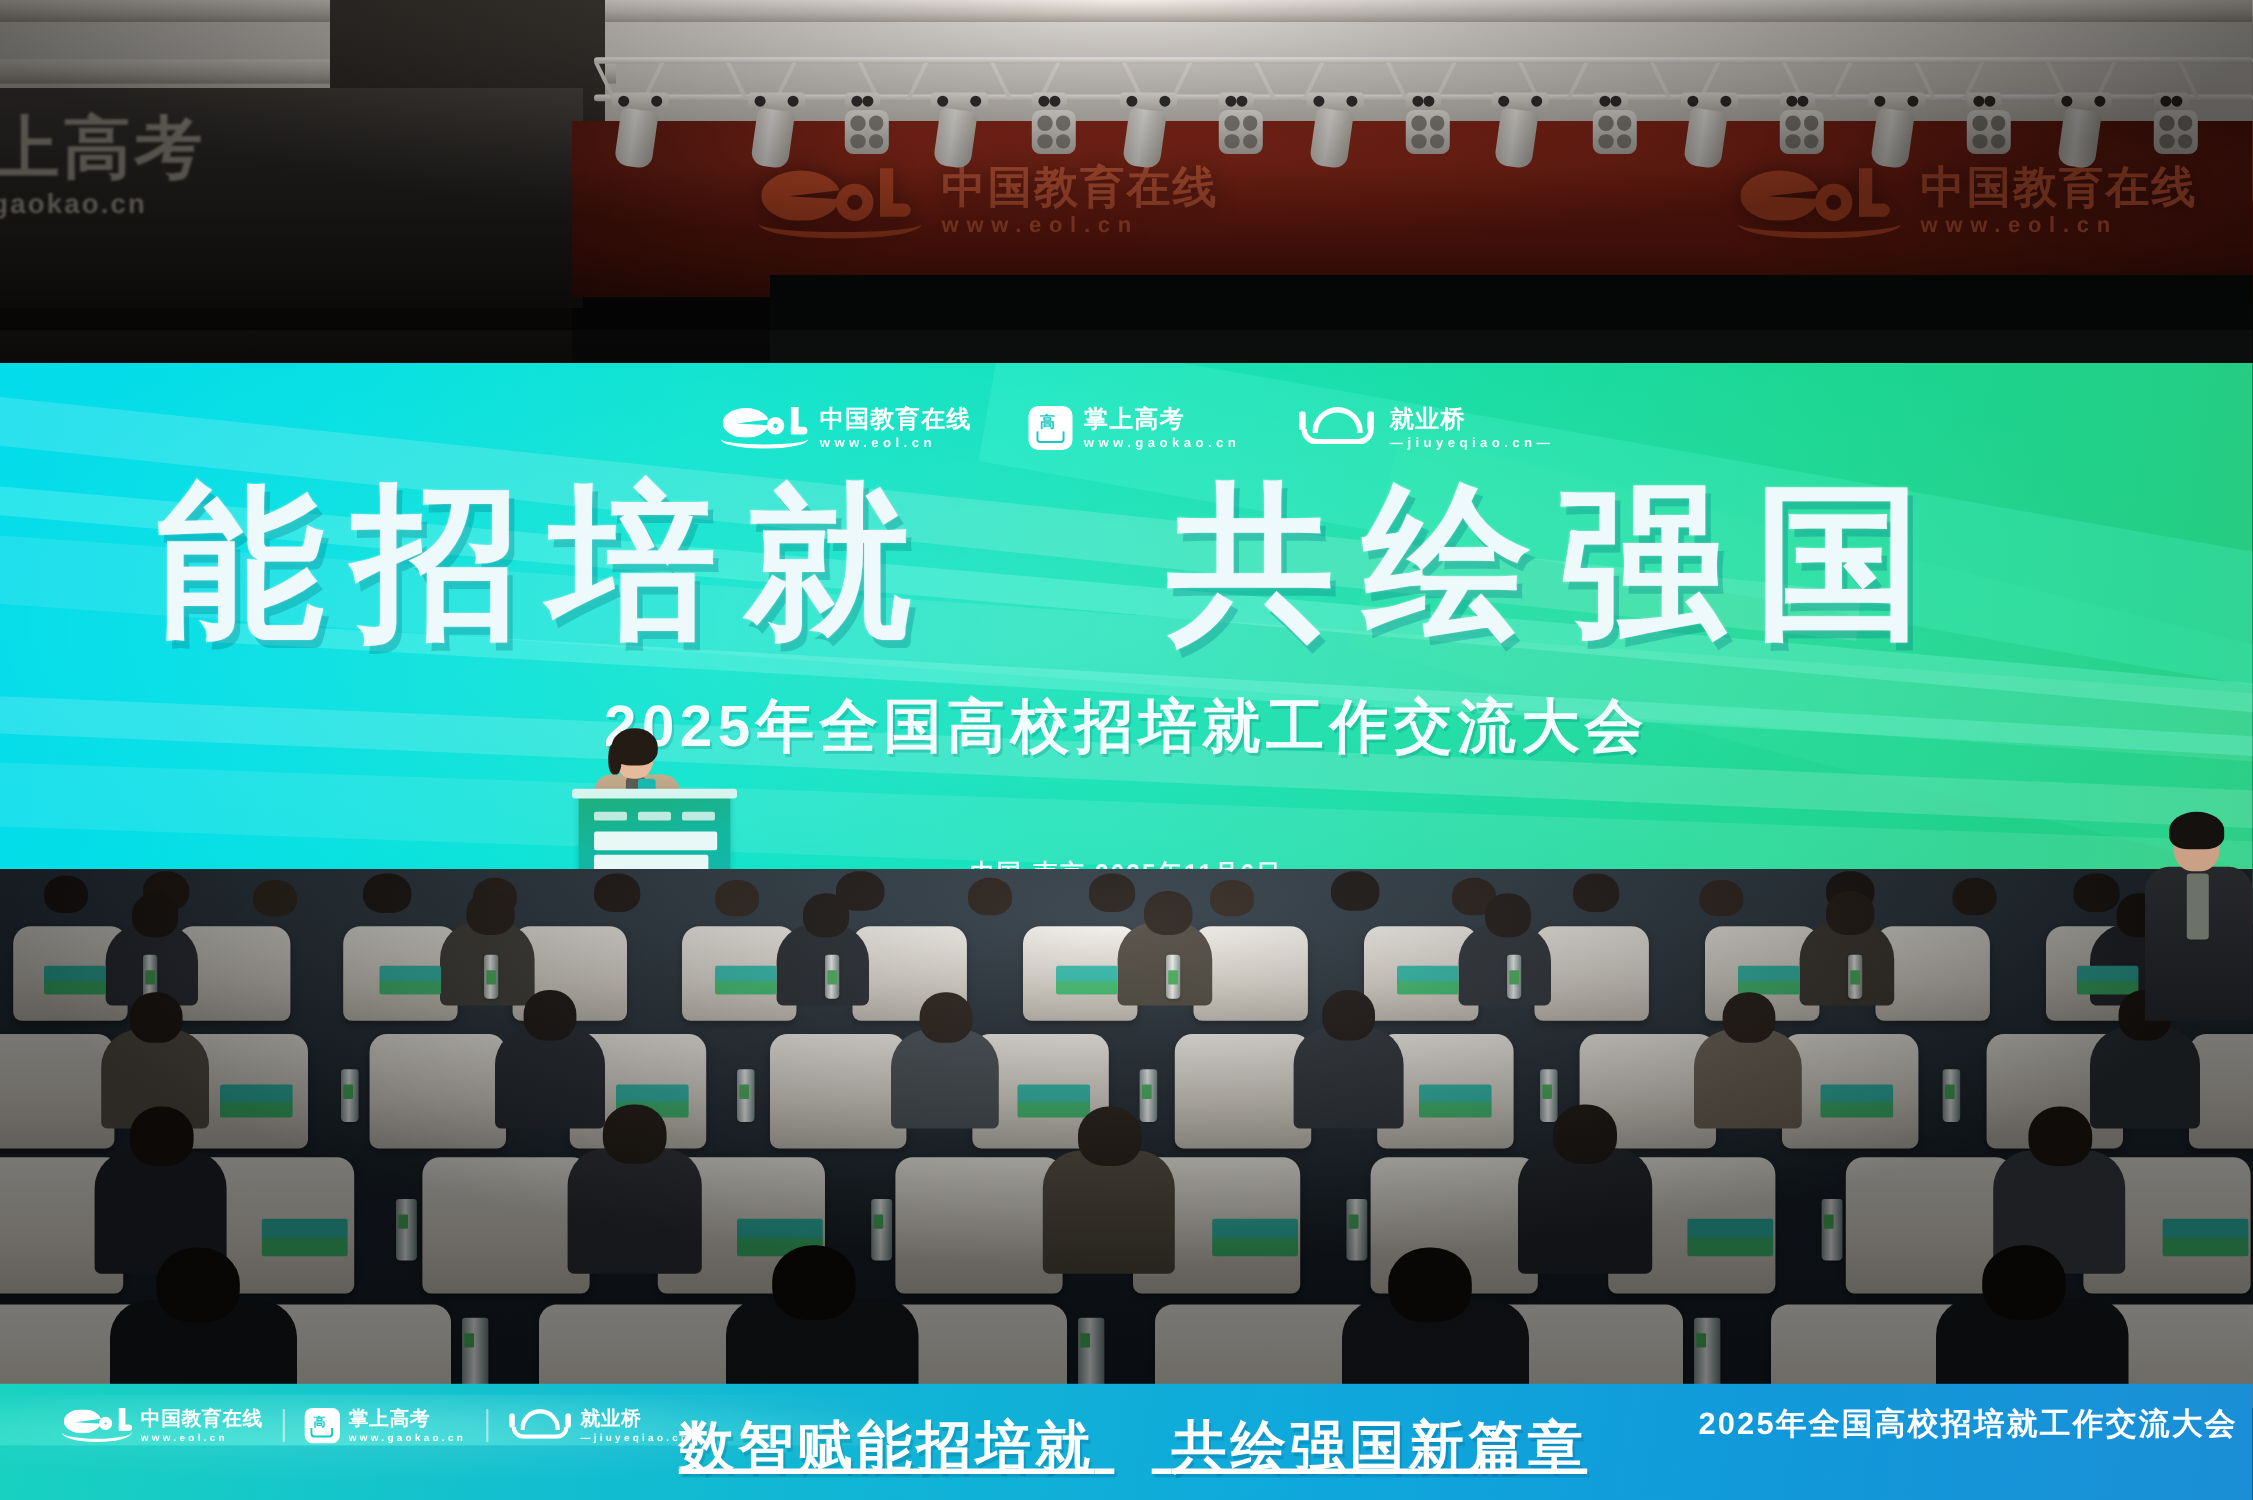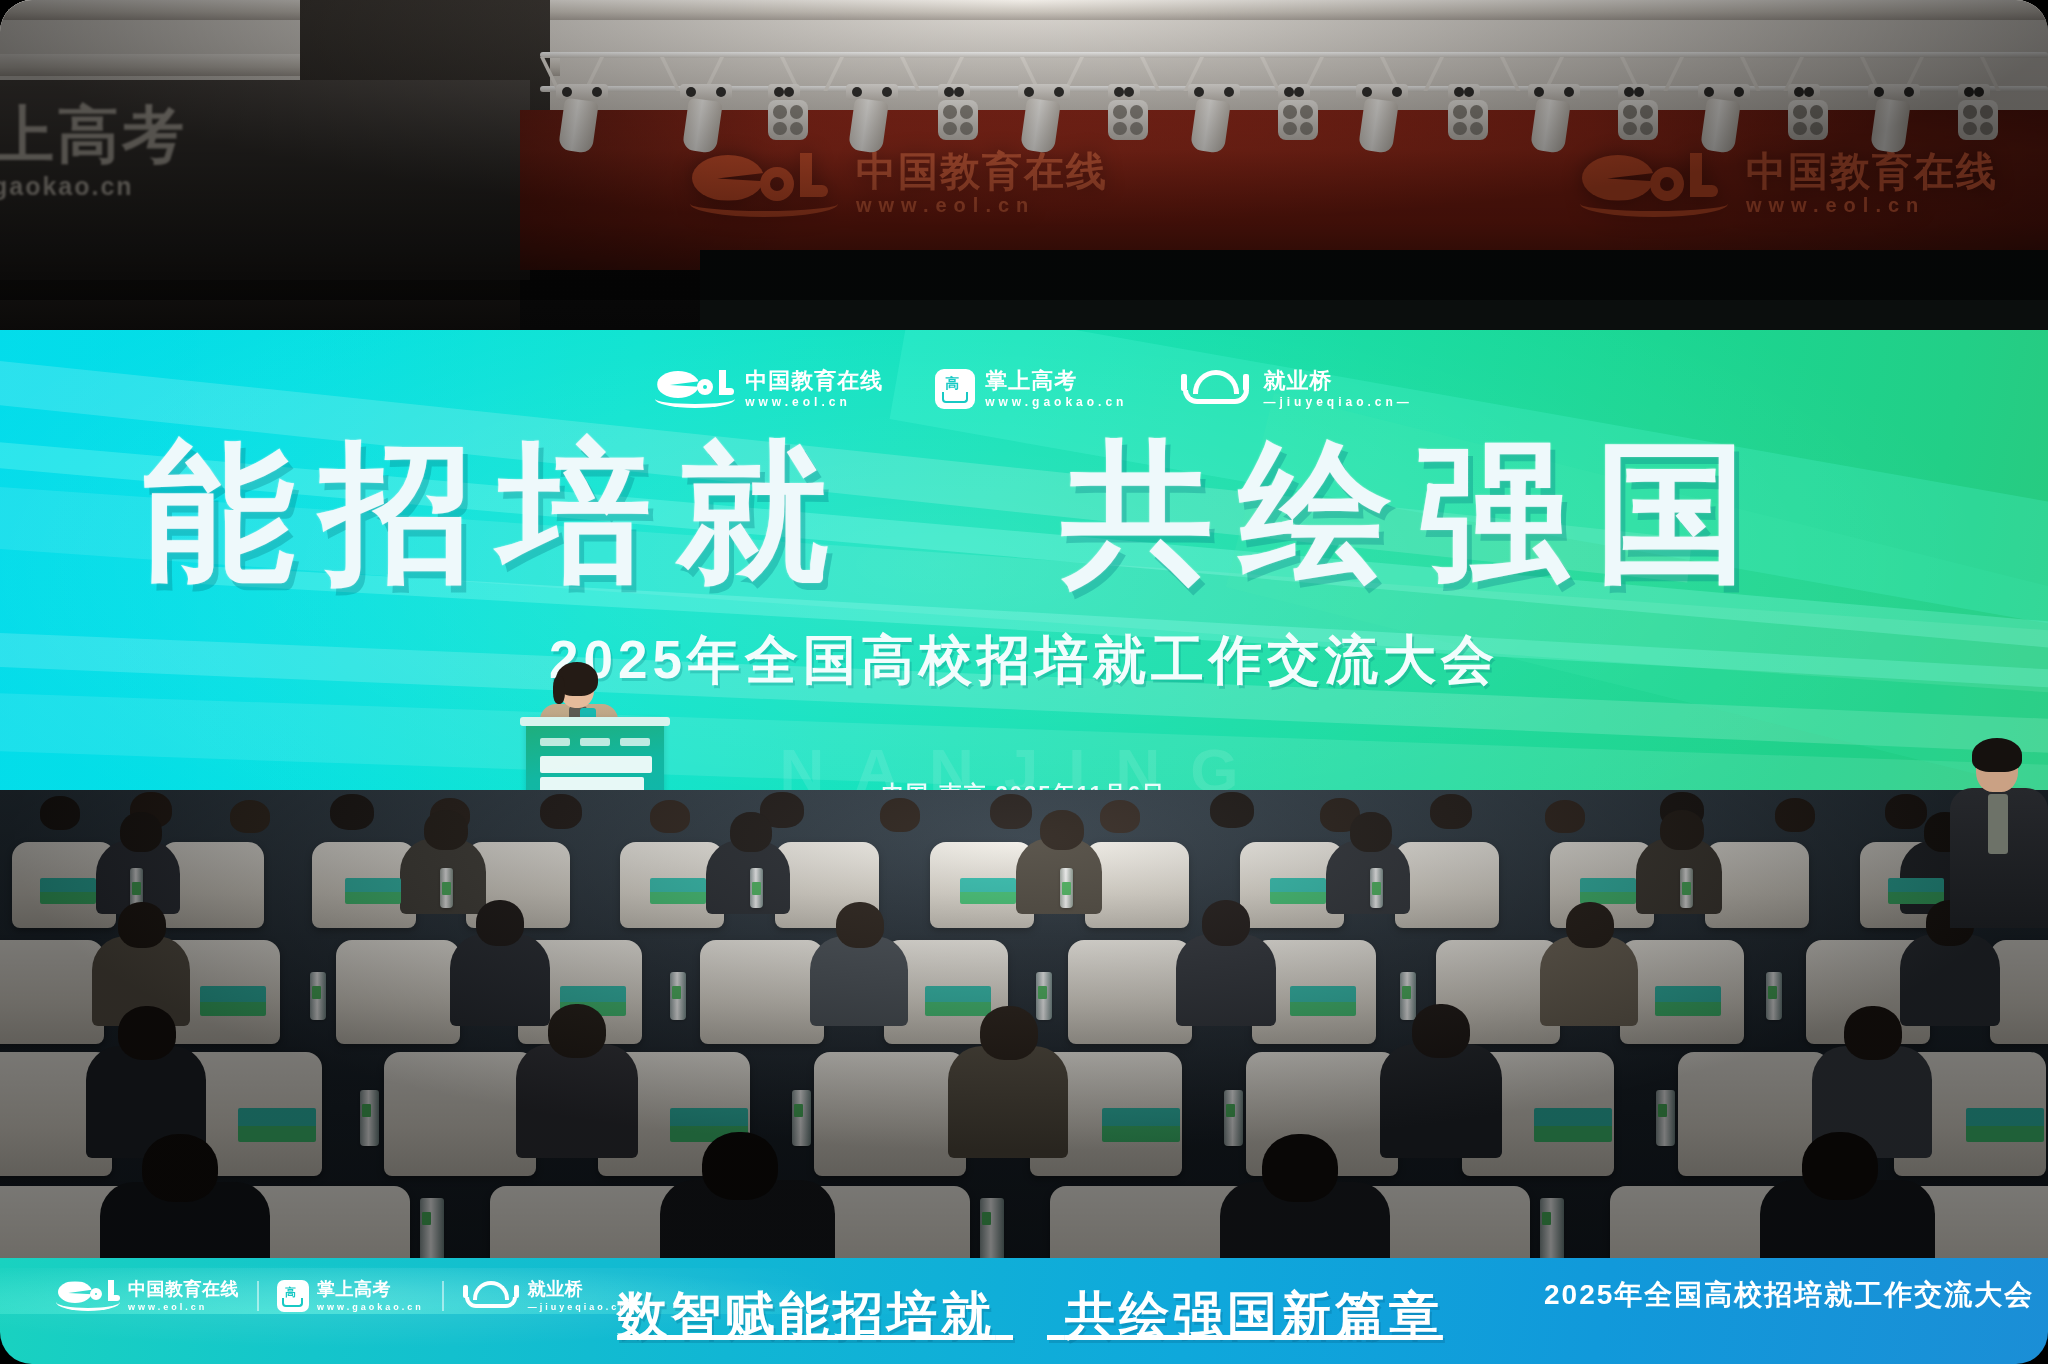--- a/index.html
+++ b/index.html
@@ -1,19 +1,19 @@
 <!DOCTYPE html>
 <html><head>
 <meta charset="utf-8">
 <style>
   * { margin:0; padding:0; box-sizing:border-box; }
   html,body { width:2048px; height:1364px; overflow:hidden;
     font-family:"Liberation Sans","DejaVu Sans",sans-serif; background:#000; }
 
-  #stage { position:relative; width:2048px; height:1364px; overflow:hidden;border-radius:32px; }
+  #stage { position:relative; width:2048px; height:1364px; overflow:hidden; }
 
   
   .ceiling { position:absolute; left:0; top:0; width:2048px; height:330px;
     background:linear-gradient(180deg,#dedad4 0%,#d6d1ca 22%,#cdc7bf 40%,#bdb6ad 55%,#0d0d0d 56%,#070707 100%); }
   .ceil-panel-l { position:absolute; left:0; top:0; width:300px; height:250px;
     background:linear-gradient(180deg,#e3dfd9,#c9c3ba 70%, #b4ada3); }
   .ceil-beam { position:absolute; background:linear-gradient(180deg,#efebe5,#ccc6bd 60%,#a9a29a); }
   .ceil-dark { position:absolute; background:#36312c; }
   .room-dark { position:absolute; left:0; top:0; width:2048px; height:300px;
     background:radial-gradient(ellipse 1400px 300px at 50% 0%, rgba(255,255,255,.05), rgba(0,0,0,.55) 75%); }
@@ -469,21 +469,20 @@
       <span>能招培就</span>
       <span class="gap"></span>
       <span>共绘强国</span>
     </div>
   </div>
 
   <div class="subtitle">
     <span>2025年全国高校招培就工作交流大会</span>
   </div>
 
-  <div class="watermark">NANJING</div>
 
   <div class="datelinewrap">
     <span>中国·南京   2025年11月6日</span>
   </div>
 
   <div class="speaker">
     <div class="body"></div>
       <div class="shirt"></div>
     <div class="head"></div>
       <div class="hair"></div>

